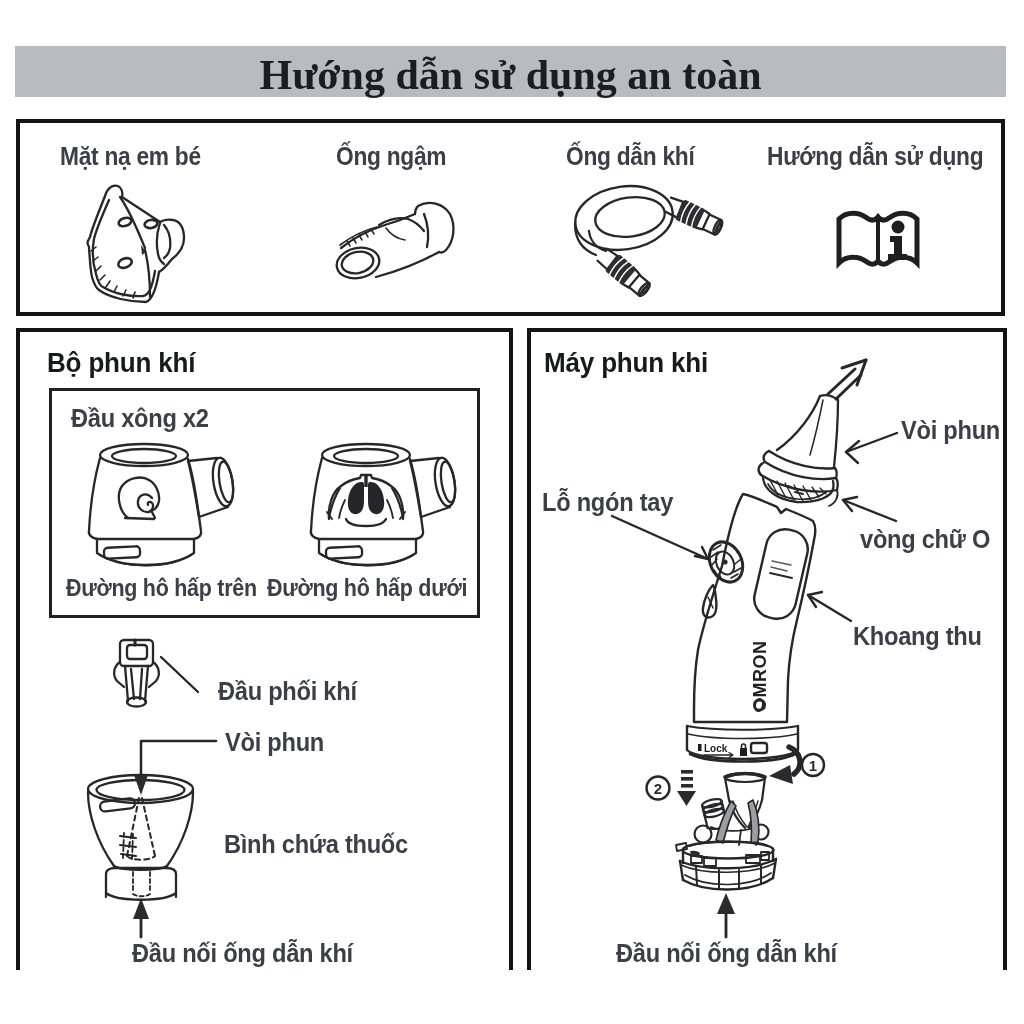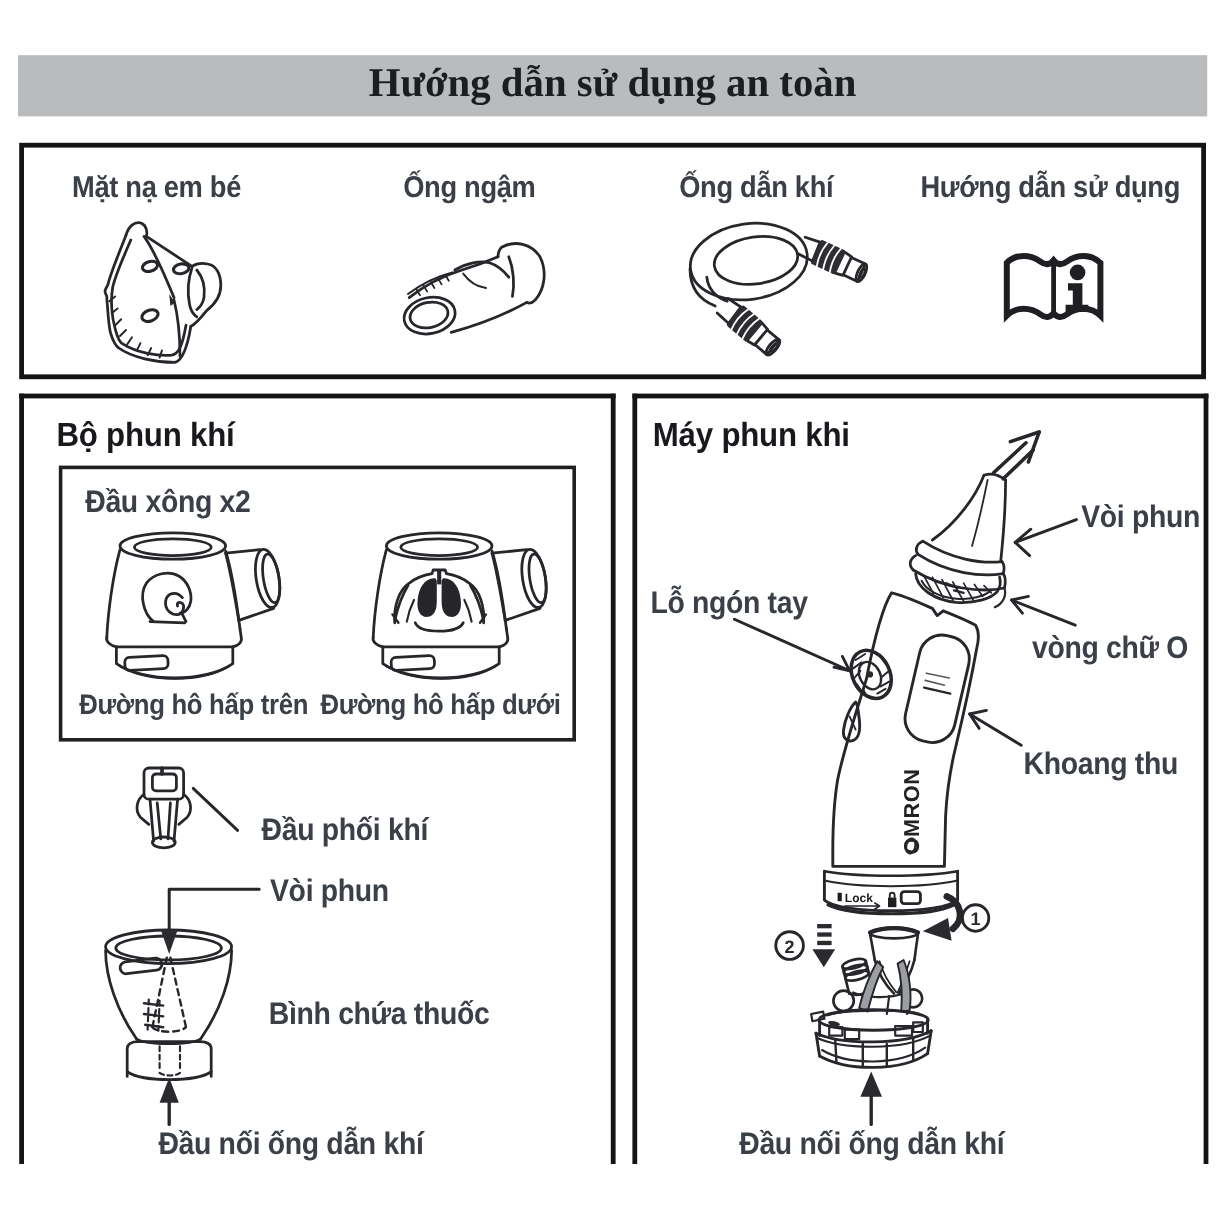--- a/index.html
+++ b/index.html
@@ -4,21 +4,21 @@
 <style>
   html,body{margin:0;padding:0;background:#fff;}
   #page{position:relative;width:1024px;height:1024px;background:#fff;overflow:hidden;filter:blur(0.45px);
         font-family:"Liberation Sans", sans-serif;}
   .lbl{position:absolute;color:#3a3f48;font-weight:700;white-space:nowrap;letter-spacing:-0.3px;
        transform:scaleX(0.91);transform-origin:left center;}
   .hdr{position:absolute;color:#17191c;font-weight:700;white-space:nowrap;letter-spacing:-0.2px;
        transform:scaleX(0.93);transform-origin:left center;}
   #titlebar{position:absolute;left:15px;top:46px;width:991px;height:51px;background:#b9bbbd;}
   #titletext{position:absolute;left:0;top:5px;width:100%;text-align:center;
-     font-family:"Liberation Serif", serif;font-weight:700;font-size:34px;color:#1b1d20;}
+     font-family:"Liberation Serif", serif;font-weight:700;font-size:42px;color:#1b1d20;}
   #topbox{position:absolute;left:16px;top:119px;width:989px;height:197px;
      border:4px solid #141414;box-sizing:border-box;}
   #leftbox{position:absolute;left:16px;top:328px;width:497px;height:642px;
      border:4px solid #141414;border-bottom:none;box-sizing:border-box;}
   #rightbox{position:absolute;left:527px;top:328px;width:480px;height:642px;
      border:4px solid #141414;border-bottom:none;box-sizing:border-box;}
   #innerbox{position:absolute;left:49px;top:388px;width:431px;height:230px;
      border:3px solid #202020;box-sizing:border-box;}
   svg{position:absolute;left:0;top:0;}
 </style>

